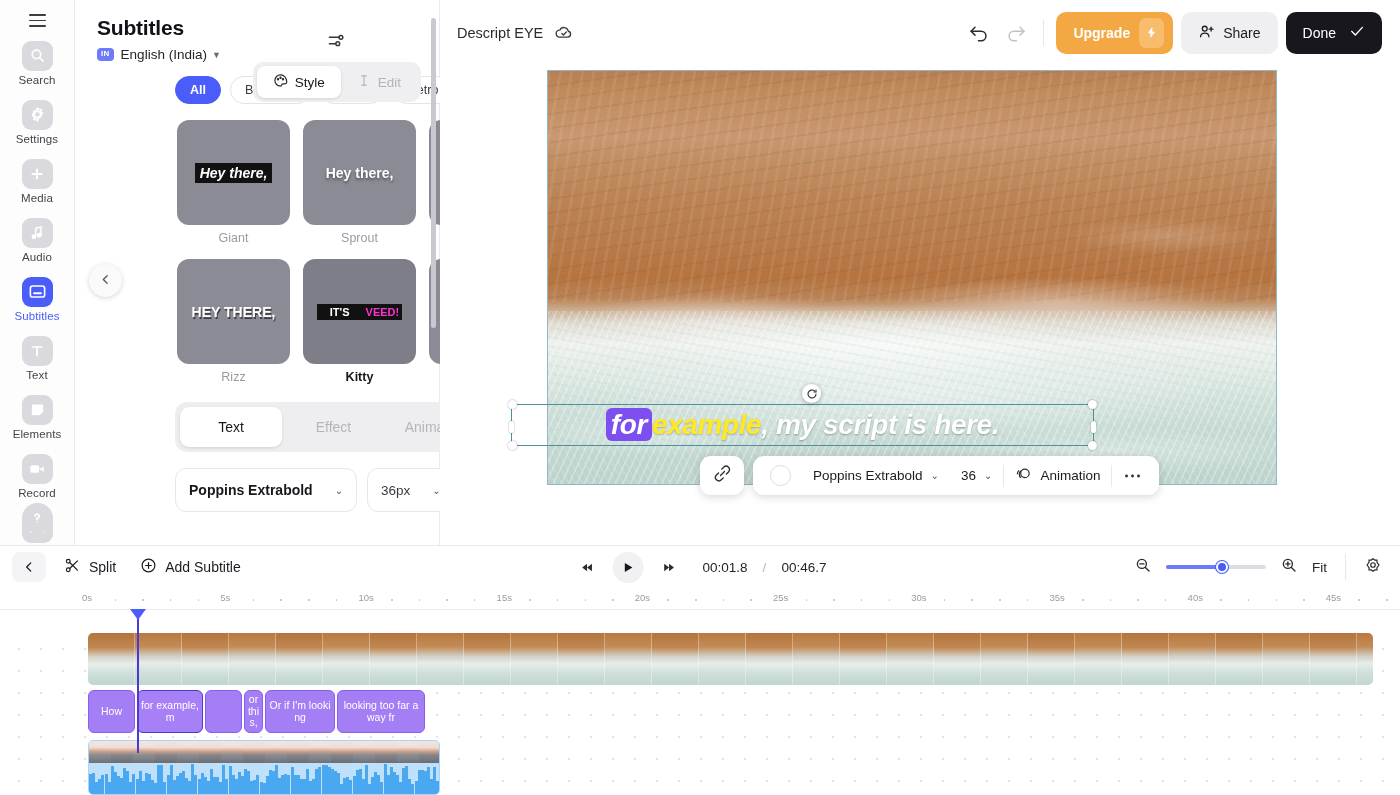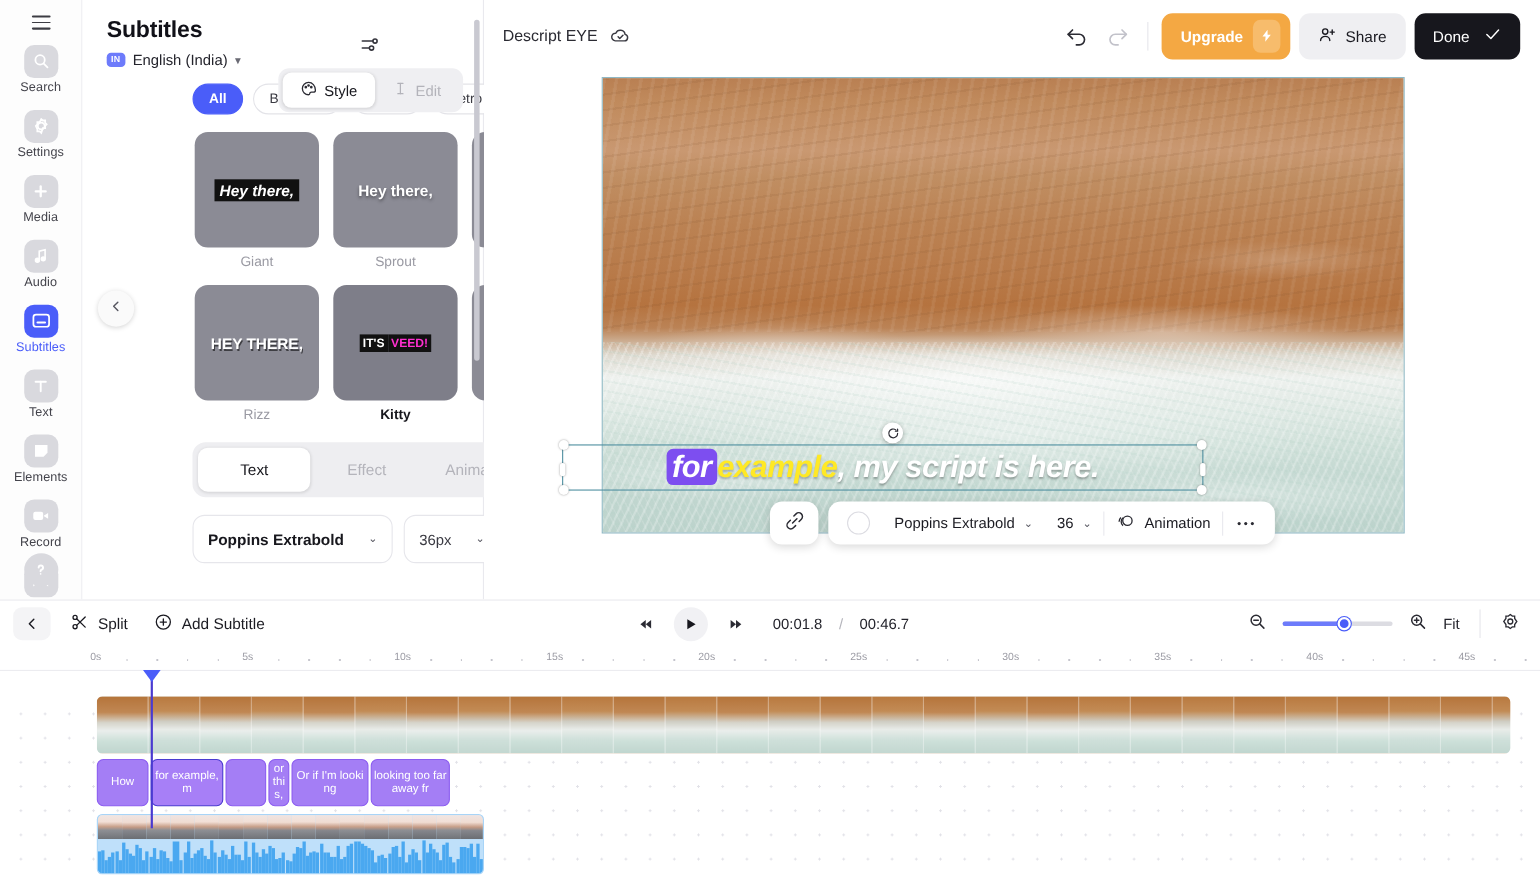--- a/index.html
+++ b/index.html
@@ -69,21 +69,21 @@
   .thumb.dark { background: #7e7e89; }
   .cap { text-align: center; font-size: 12.5px; color: #9a9aa3; margin-top: 6px; }
   .cap.sel { color: #17171d; font-weight: 600; }
   .st { font-size: 14px; font-weight: 800; white-space: nowrap; }
   .st-giant { color:#fff; font-style: italic; background:#111; padding: 2px 5px; }
   .st-sprout { color:#fff; text-shadow: 0 2px 3px rgba(0,0,0,.45); }
   .st-capri { color:#ffe082; font-style: italic; text-shadow: 0 2px 3px rgba(0,0,0,.5); }
   .st-rizz { color:#fff; text-shadow: 1px 2px 0 rgba(0,0,0,.55); }
   .st-yeet { color:#fff; font-style: italic; text-shadow: 0 3px 6px rgba(0,0,0,.6); }
   .st-kitty { font-size: 11px; font-weight: 800; }
-  .st-kitty .a { background:#111; color:#fff; padding:2px 3px;}
+  .st-kitty .a { background:#111; color:#fff; padding:2px 13px;}
   .st-kitty .b { background:#111; color:#ff2fd0; padding:2px 3px;}
 
   .collapse { position: absolute; left: 14px; top: 264px; width: 33px; height: 33px;
     border-radius: 50%; background: #fafafa; box-shadow: 0 1px 5px rgba(0,0,0,.17);
     display:flex; align-items:center; justify-content:center; cursor:pointer; z-index: 4; }
 
   .tabs3 { margin: 18px 0 0 100px; width: 317px; background: #eeeef1; border-radius: 12px;
     padding: 5px; display: flex; }
   .tab3 { flex: 1; text-align: center; font-size: 14px; padding: 12px 0; border-radius: 9px;
     color: #b4b4bb; cursor: pointer;}
@@ -776,21 +776,21 @@
           </div>
           <div class="sclip" style="width: 37px;">
             <span class="txt"></span>
           </div>
           <div class="sclip" style="width: 19px;">
             <span class="txt">or this,</span>
           </div>
           <div class="sclip" style="width: 70px;">
             <span class="txt">Or if I'm looking</span>
           </div>
-          <div class="sclip" style="width: 72px;">
+          <div class="sclip" style="width: 88px;">
             <span class="txt">looking too far away fr</span>
           </div>
         </div>
       <div class="av-track">
         <div class="av-film" id="avfilm">
             <div class="avf"></div>
             <div class="avf"></div>
             <div class="avf"></div>
             <div class="avf"></div>
             <div class="avf"></div>

